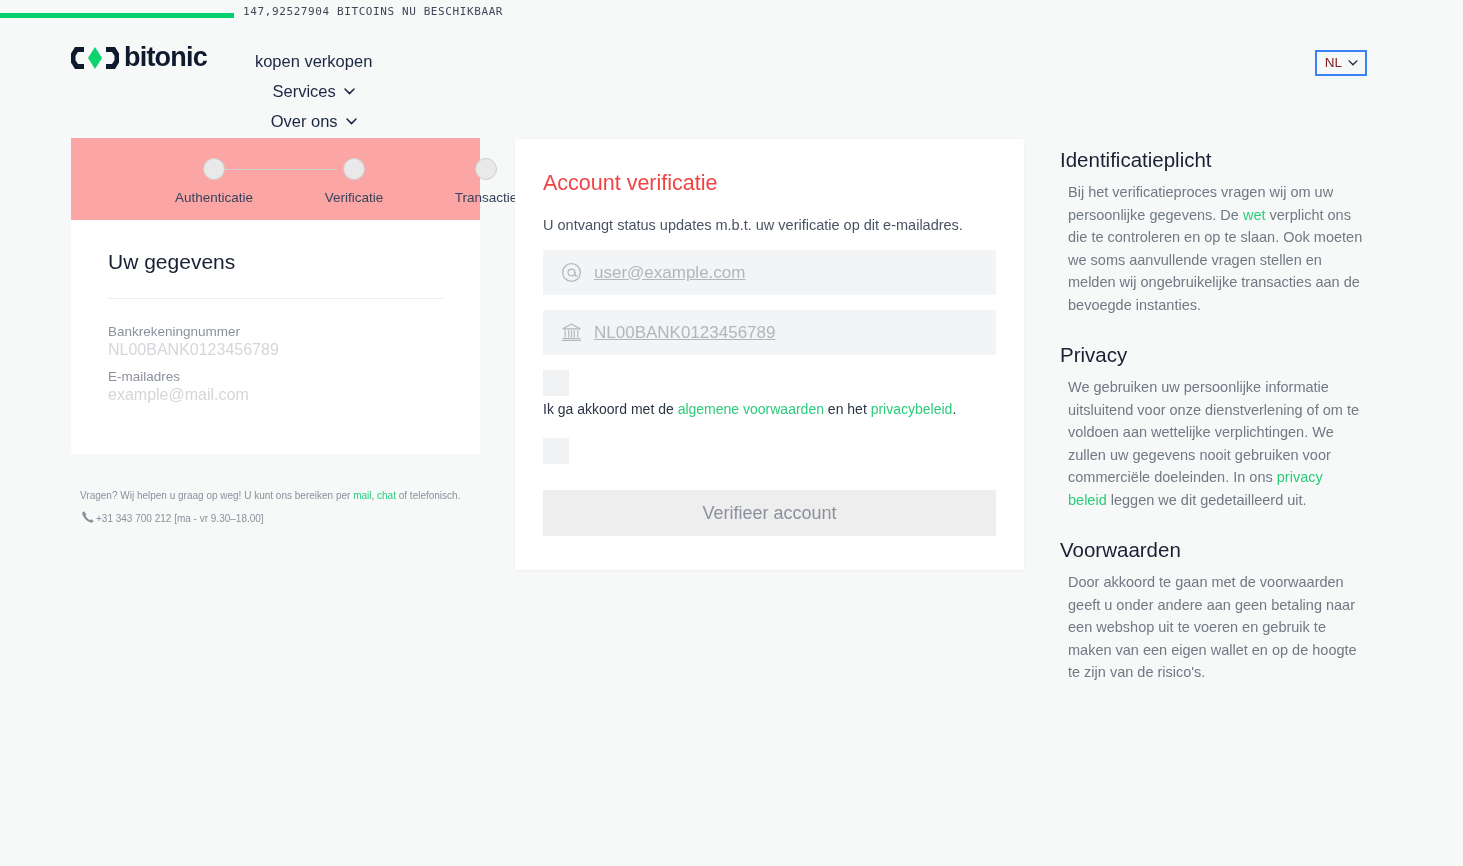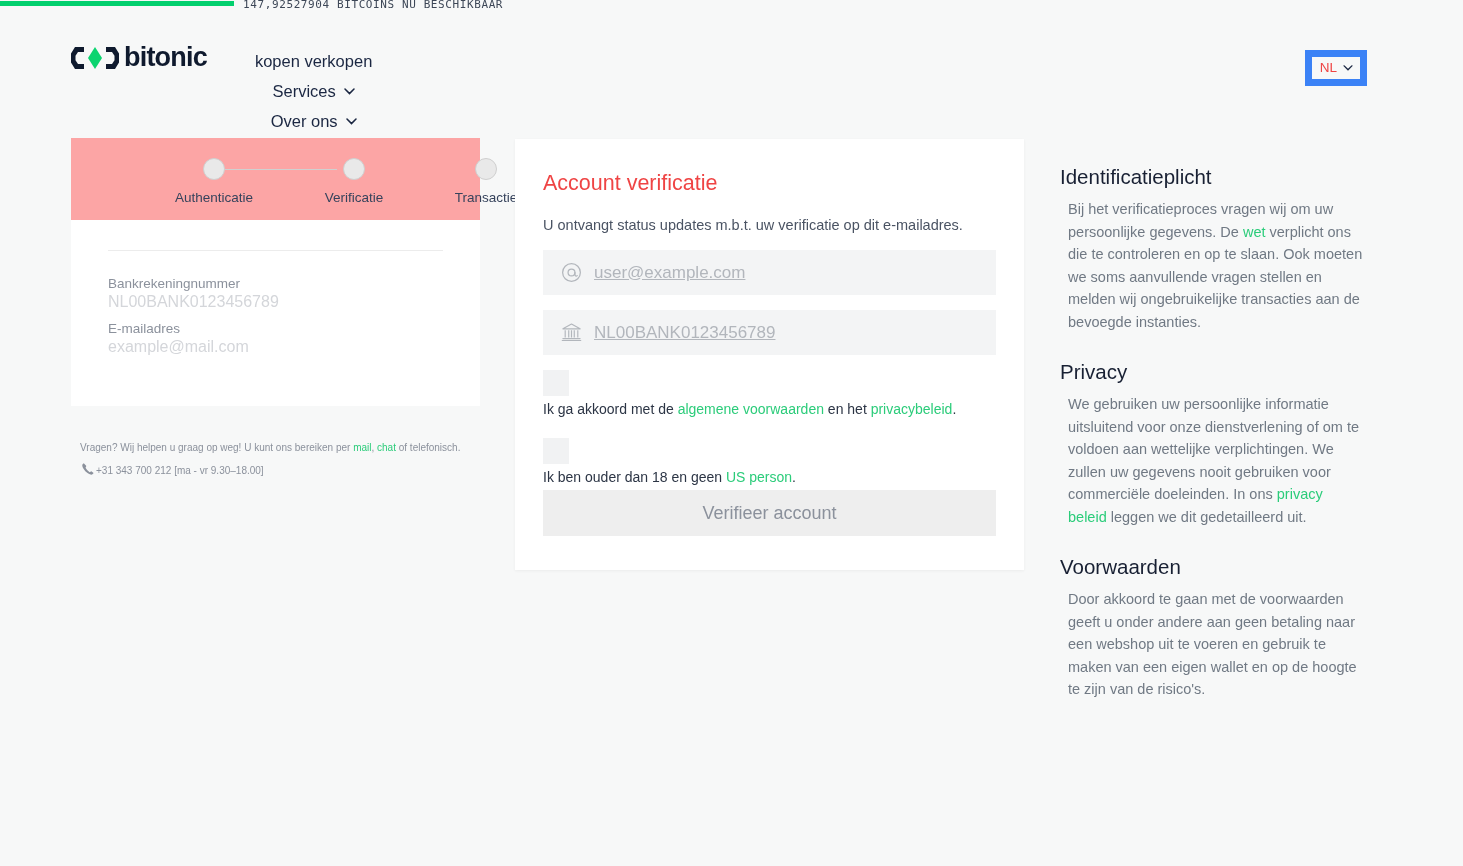--- a/index.html
+++ b/index.html
@@ -11,21 +11,21 @@
     font-family: "Liberation Sans", sans-serif;
     color: #1b2330;
     overflow: hidden;
     position: relative;
   }
 
   
   .ticker {
     position: absolute; top: 0; left: 0;
     width: 1463px; height: 18px;
-    display: flex; align-items: flex-start;
+    display: flex; align-items: flex-end;
   }
   .ticker-progress {
     height: 5px;
     width: 232px;
     background: #03d06e;
     margin-top: 1px;
   }
   .ticker-text {
     font-family: "DejaVu Sans Mono", monospace;
     font-size: 11px;
@@ -62,25 +62,25 @@
   .nav-item {
     display: flex; align-items: center; gap: 8px;
     font-size: 16.5px;
     color: #1b2742;
     cursor: pointer;
     white-space: nowrap;
   }
   .chev { display: block; }
   .lang {
     position: absolute; right: 96px; top: 20px;
-    border: 7px solid #3b82f6;
+    border: 2px solid #3b82f6;
     padding: 3px 7px 4px 8px;
     display: flex; align-items: center; gap: 6px;
     font-size: 13.5px;
-    color: #ef4444;
+    color: #7f1d1d;
     cursor: pointer;
     background: transparent;
   }
 
   
   .left-col {
     position: absolute; left: 71px; top: 138px;
     width: 409px;
   }
   .stepper {
@@ -204,34 +204,35 @@
     background: #f1f2f3;
     flex: 0 0 26px;
     cursor: pointer;
     margin-right: 18px;
   }
   .check-text {
     font-size: 14px; color: #2c3545;
     line-height: 26px;
   }
   .verify-btn {
+    margin-top: 26px;
     height: 46px;
     background: #eeeeee;
     width: 100%;
     border: none;
     font-size: 18px;
     color: #8b919c;
     font-family: "Liberation Sans", sans-serif;
     cursor: default;
   }
 
   
   .right-col {
     position: absolute;
-    left: 1060px; top: 165px;
+    left: 1060px; top: 148px;
     width: 312px;
   }
   .side-h {
     font-size: 20.5px;
     font-weight: normal;
     color: #182033;
     margin: 0 0 9px 0;
   }
   .side-h.spaced { margin-top: 27px; }
   .side-p {
@@ -304,20 +305,21 @@
       <div class="dot"></div>
       <div class="lbl">Verificatie</div>
     </div>
     <div class="step" style="left:415px;">
       <div class="dot"></div>
       <div class="lbl">Transactie</div>
     </div>
   </div>
 
   <div class="details-card">
+    <h2 class="details-title">Uw gegevens</h2>
     <div class="details-rule"></div>
 
     <div>
       <div class="field-label">Bankrekeningnummer</div>
       <div class="field-value">NL00BANK0123456789</div>
     </div>
     <div>
       <div class="field-label">E-mailadres</div>
       <div class="field-value">example@mail.com</div>
     </div>
@@ -357,21 +359,20 @@
     <span class="input-ph">NL00BANK0123456789</span>
   </div>
 
   <div class="check-row">
     <div class="checkbox"></div>
     <div class="check-text"><span>Ik ga akkoord met de </span><a class="link">algemene voorwaarden</a><span> en het </span><a class="link">privacybeleid</a><span>.</span></div>
   </div>
 
   <div class="check-row second">
     <div class="checkbox"></div>
-    <div class="check-text"><span>Ik ben ouder dan 18 en geen </span><a class="link">US person</a><span>.</span></div>
   </div>
 
   <button class="verify-btn">Verifieer account</button>
 </div>
 
 <div class="right-col">
 
   <h3 class="side-h">Identificatieplicht</h3>
   <p class="side-p"><span>Bij het verificatieproces vragen wij om uw persoonlijke gegevens. De </span><a class="link">wet</a><span> verplicht ons die te controleren en op te slaan. Ook moeten we soms aanvullende vragen stellen en melden wij ongebruikelijke transacties aan de bevoegde instanties.</span></p>
 

